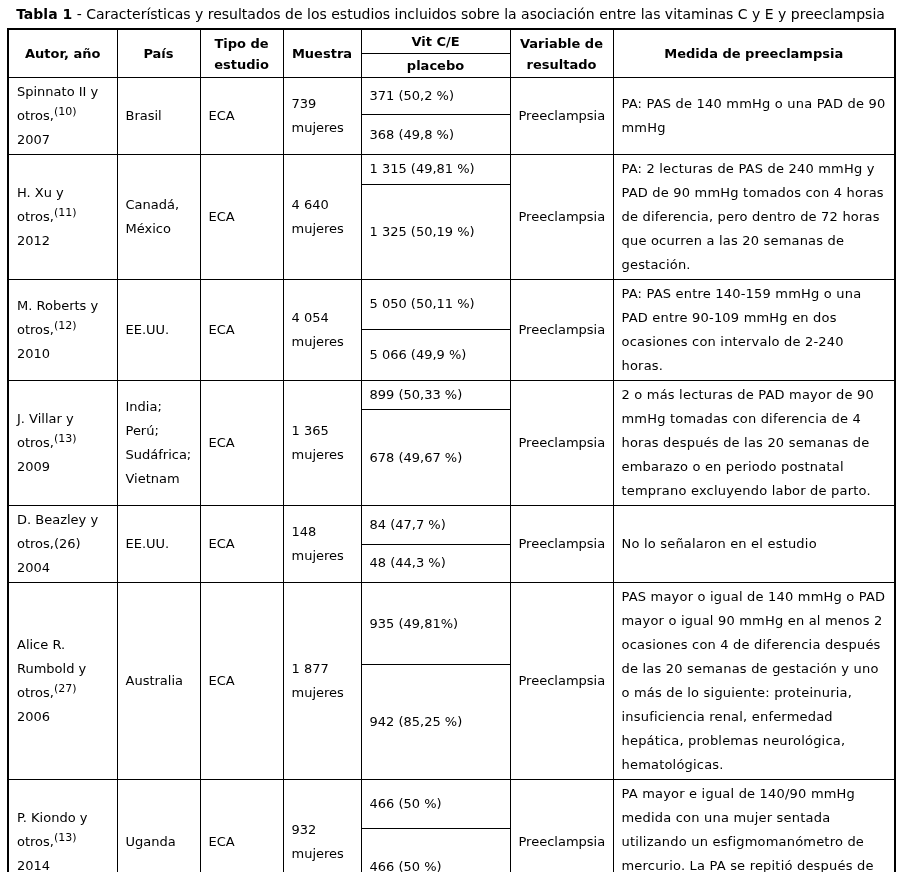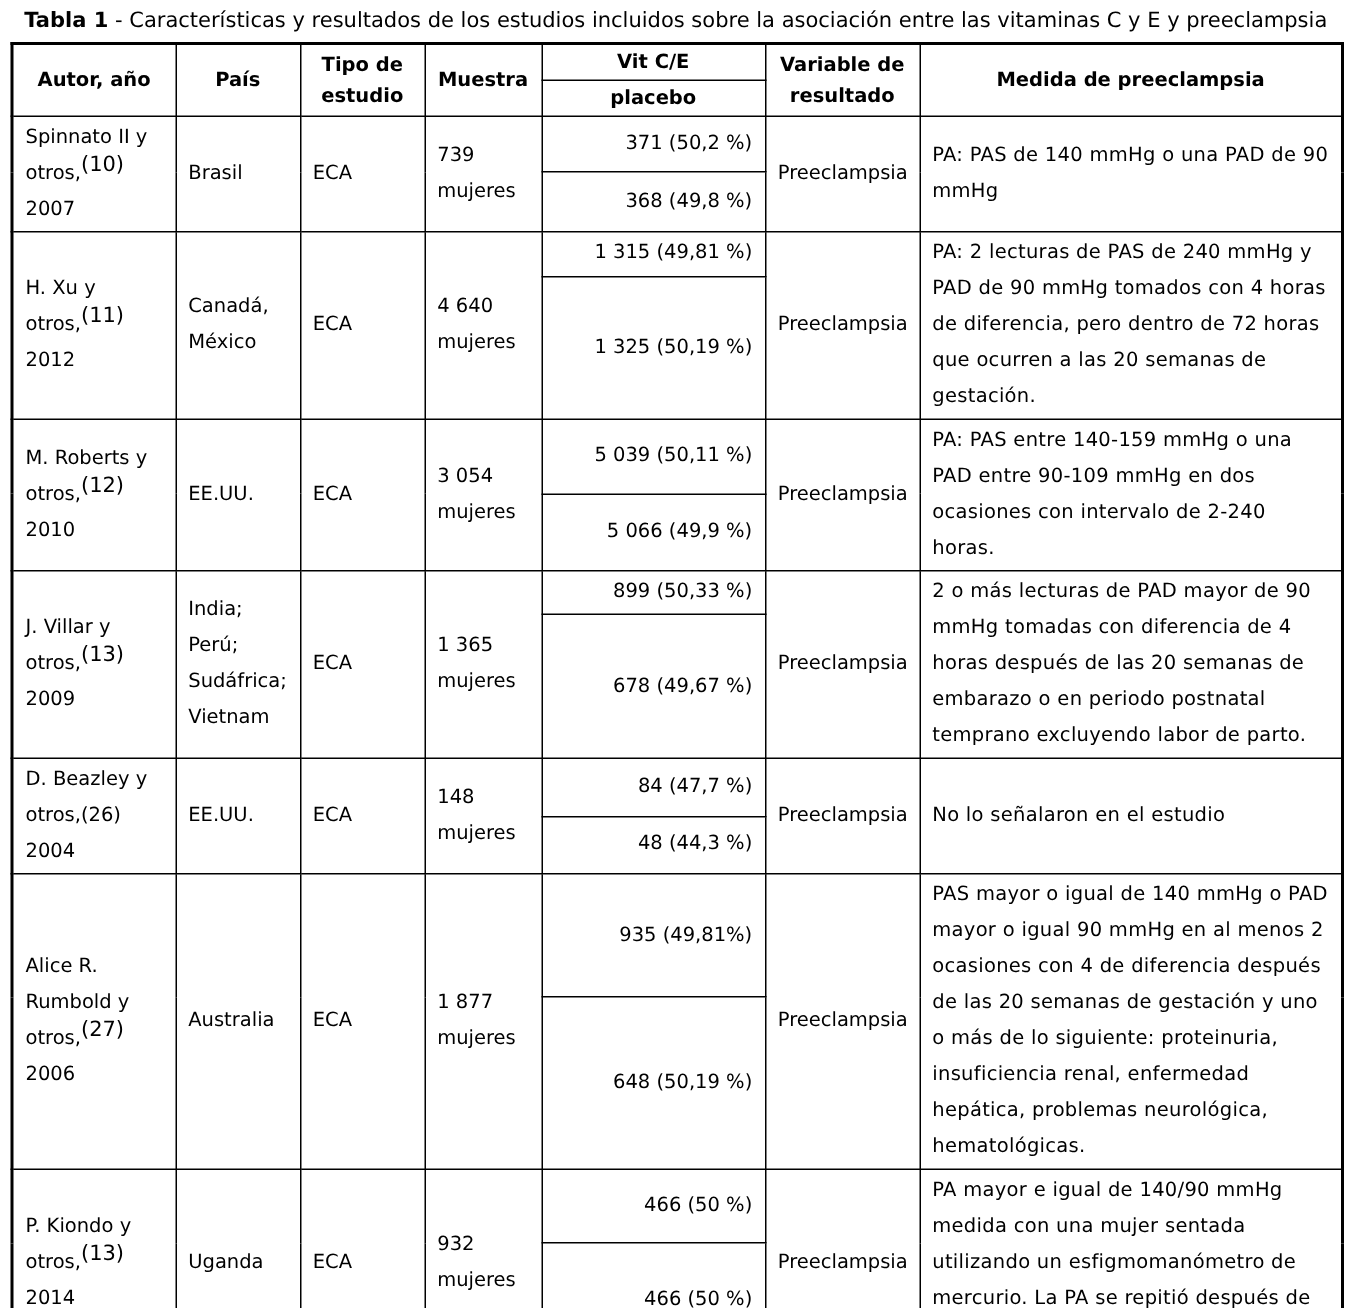--- a/index.html
+++ b/index.html
@@ -41,23 +41,23 @@
   th {
     font-weight: bold;
     text-align: center;
     white-space: pre-line;
     line-height: 21px;
     padding: 1px 3px;
   }
   td { text-align: left; }
   td.autor, td.pais, td.muestra { white-space: pre-line; }
   td.medida { letter-spacing: 0.2px; }
-  td.vit { white-space: nowrap; text-align: right; }
+  td.vit { white-space: nowrap; }
   sup {
-    font-size: 14px;
+    font-size: 11px;
     line-height: 0;
     vertical-align: super;
   }
   .it { }
 </style>
 </head>
 <body>
 
 <div class="page">
 
@@ -122,23 +122,23 @@
       </tr>
       <tr style="height:93px">
         <td class="vit">1 325 (50,19 %)</td>
       </tr>
 
       <tr style="height:37px">
         <td class="autor" rowspan="2"><span class="it">M. Roberts</span><span> y
 otros,</span><sup>(12)</sup><span> 2010</span></td>
         <td class="pais" rowspan="2">EE.UU.</td>
         <td class="tipo" rowspan="2">ECA</td>
-        <td class="muestra" rowspan="2">3 054
-mujeres</td>
-        <td class="vit">5 039 (50,11 %)</td>
+        <td class="muestra" rowspan="2">4 054
+mujeres</td>
+        <td class="vit">5 050 (50,11 %)</td>
         <td class="variable" rowspan="2">Preeclampsia</td>
         <td class="medida" rowspan="2" style="height:69px">PA: PAS entre 140-159 mmHg o una PAD entre 90-109 mmHg en dos ocasiones con intervalo de 2-240 horas.</td>
       </tr>
       <tr style="height:38px">
         <td class="vit">5 066 (49,9 %)</td>
       </tr>
 
       <tr style="height:26px">
         <td class="autor" rowspan="2"><span class="it">J. Villar</span><span> y
 otros,</span><sup>(13)</sup><span>
@@ -180,21 +180,21 @@
 2006</span></td>
         <td class="pais" rowspan="2">Australia</td>
         <td class="tipo" rowspan="2">ECA</td>
         <td class="muestra" rowspan="2">1 877
 mujeres</td>
         <td class="vit">935 (49,81%)</td>
         <td class="variable" rowspan="2">Preeclampsia</td>
         <td class="medida" rowspan="2" style="height:190px">PAS mayor o igual de 140 mmHg o PAD mayor o igual 90 mmHg en al menos 2 ocasiones con 4 de diferencia después de las 20 semanas de gestación y uno o más de lo siguiente: proteinuria, insuficiencia renal, enfermedad hepática, problemas neurológica, hematológicas.</td>
       </tr>
       <tr style="height:115px">
-        <td class="vit">648 (50,19 %)</td>
+        <td class="vit">942 (85,25 %)</td>
       </tr>
 
       <tr style="height:47px">
         <td class="autor" rowspan="2"><span class="it">P. Kiondo</span><span> y
 otros,</span><sup>(13)</sup><span>
 2014</span></td>
         <td class="pais" rowspan="2">Uganda</td>
         <td class="tipo" rowspan="2">ECA</td>
         <td class="muestra" rowspan="2">932
 mujeres</td>

